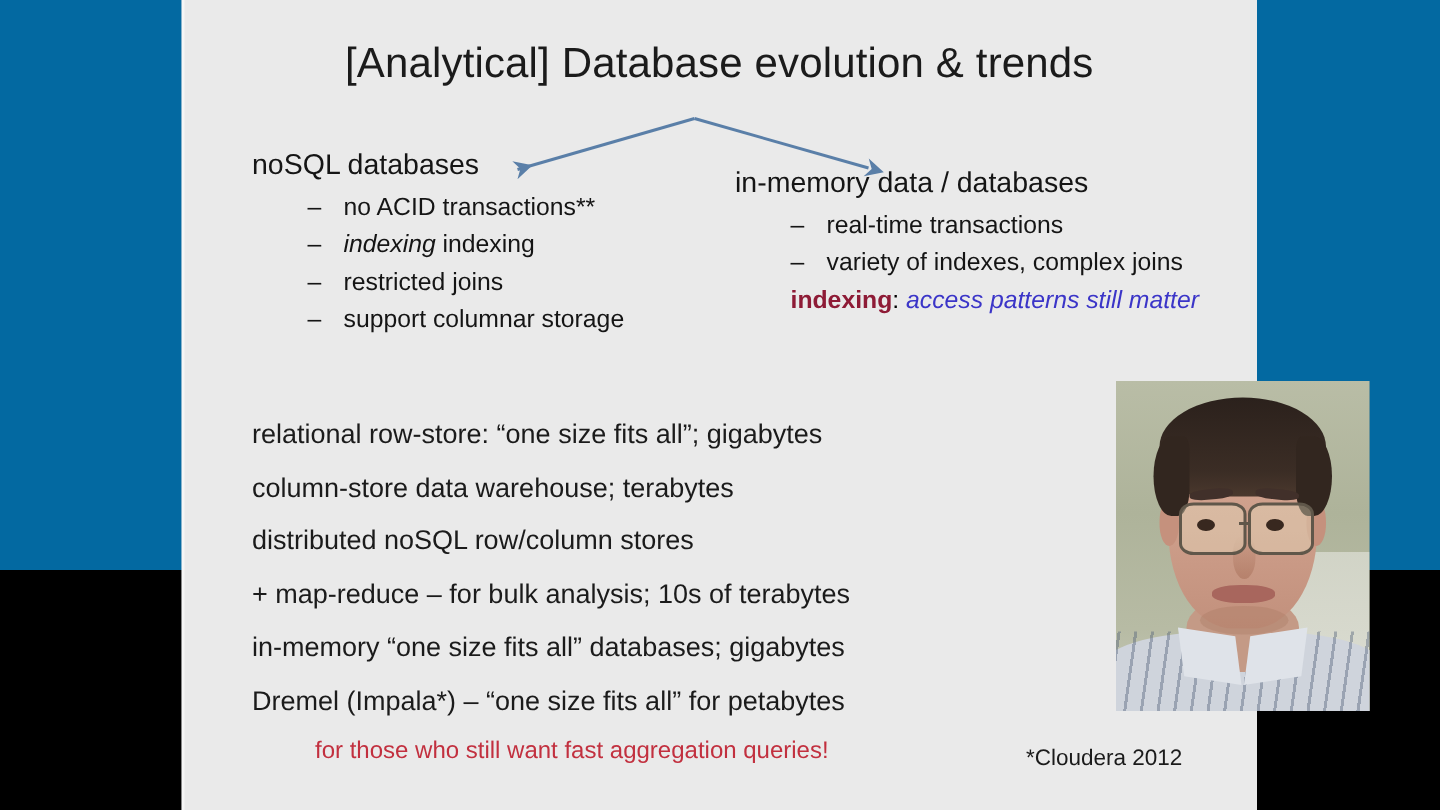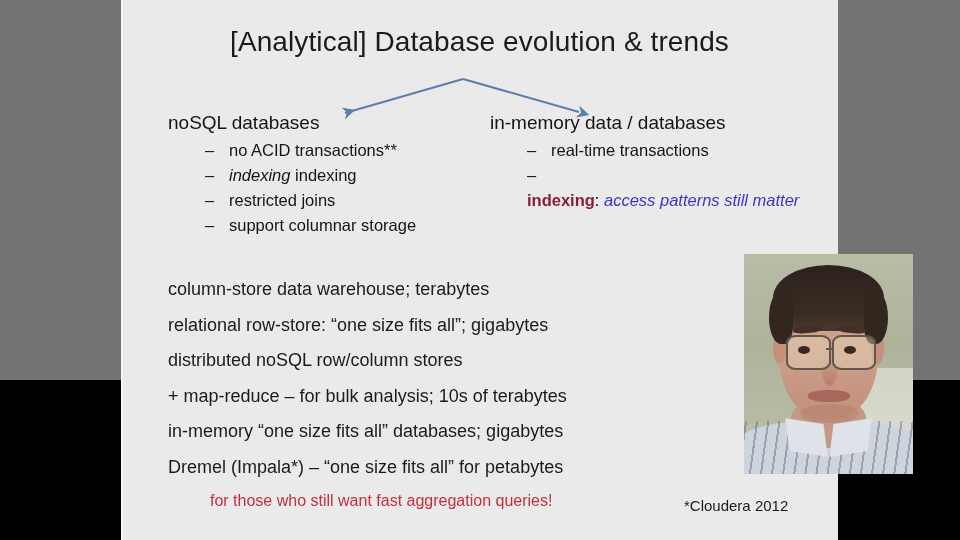--- a/index.html
+++ b/index.html
@@ -1,17 +1,17 @@
 <!DOCTYPE html>
 <html><head>
 <meta charset="utf-8">
 <style>
   html,body{margin:0;padding:0;background:#000;}
   body{width:960px;height:540px;overflow:hidden;font-family:"Liberation Sans",sans-serif;}
-  #screen{position:relative;width:960px;height:380px;background:#737373;}
+  #screen{position:relative;width:960px;height:380px;background:#0369a1;}
 
   
   #slide{
     position:absolute;left:121px;top:0;width:717px;height:540px;
     background:#eaeaea;
     background-image:linear-gradient(155deg,#ededed 0%,#e9e9e9 45%,#e6e6e6 100%);
     overflow:hidden;
   }
   #slide:before{
     content:"";position:absolute;left:0;top:0;width:2px;height:100%;
@@ -22,21 +22,21 @@
     position:absolute;left:0;top:26px;width:717px;text-align:center;
     font-size:28px;color:#1b1b1b;letter-spacing:.1px;
     font-family:"Liberation Sans",sans-serif;
   }
 
   
   .arrow{position:absolute;left:200px;top:68px;width:280px;height:56px;}
 
   
   .col{position:absolute;}
-  .col.left{left:47px;top:112px;width:320px;}
+  .col.left{left:47px;top:100px;width:320px;}
   .col.right{left:353px;top:112px;width:350px;margin-left:16px;}
   .col .head{font-size:19px;color:#151515;margin:0 0 7px 0;white-space:nowrap;}
   .col .bul{font-size:16.5px;color:#151515;margin:0 0 6px 0;white-space:nowrap;display:flex;}
   .col .bul .dash{display:inline-block;width:24px;flex:0 0 24px;}
   .col.left .bul{padding-left:37px;}
   .col.right .bul{padding-left:37px;}
   .it{font-style:italic;}
   .challenge{font-size:16.5px;padding-left:37px;margin-top:2px;white-space:nowrap;}
   .challenge .kw{font-weight:bold;}
   .challenge .val{font-style:italic;}
@@ -158,30 +158,31 @@
     <div class="col right">
       <div class="head">in-memory data / databases</div>
 
       <div class="bul">
         <span class="dash">–</span>
         <span>real-time transactions</span>
       </div>
 
       <div class="bul">
         <span class="dash">–</span>
+        <span>variety of indexes, complex joins</span>
       </div>
 
       <div class="challenge">
         <span class="kw" id="chKw" style="color: rgb(142, 27, 54);">indexing</span><span id="chSep">: </span><span class="val" id="chVal" style="color: rgb(59, 53, 200);">access patterns still matter</span>
       </div>
     </div>
 
     <div class="lower">
+      <div class="ln">relational row-store: “one size fits all”; gigabytes</div>
       <div class="ln">column-store data warehouse; terabytes</div>
-      <div class="ln">relational row-store: “one size fits all”; gigabytes</div>
       <div class="ln">distributed noSQL row/column stores</div>
       <div class="ln">+ map-reduce – for bulk analysis; 10s of terabytes</div>
       <div class="ln">in-memory “one size fits all” databases; gigabytes</div>
       <div class="ln">Dremel (Impala*) – “one size fits all” for petabytes</div>
       <div class="punch" id="punch" style="color: rgb(194, 48, 63);">for those who still want fast aggregation queries!</div>
     </div>
 
     <div class="footnote">*Cloudera 2012</div>
   </div>
 

